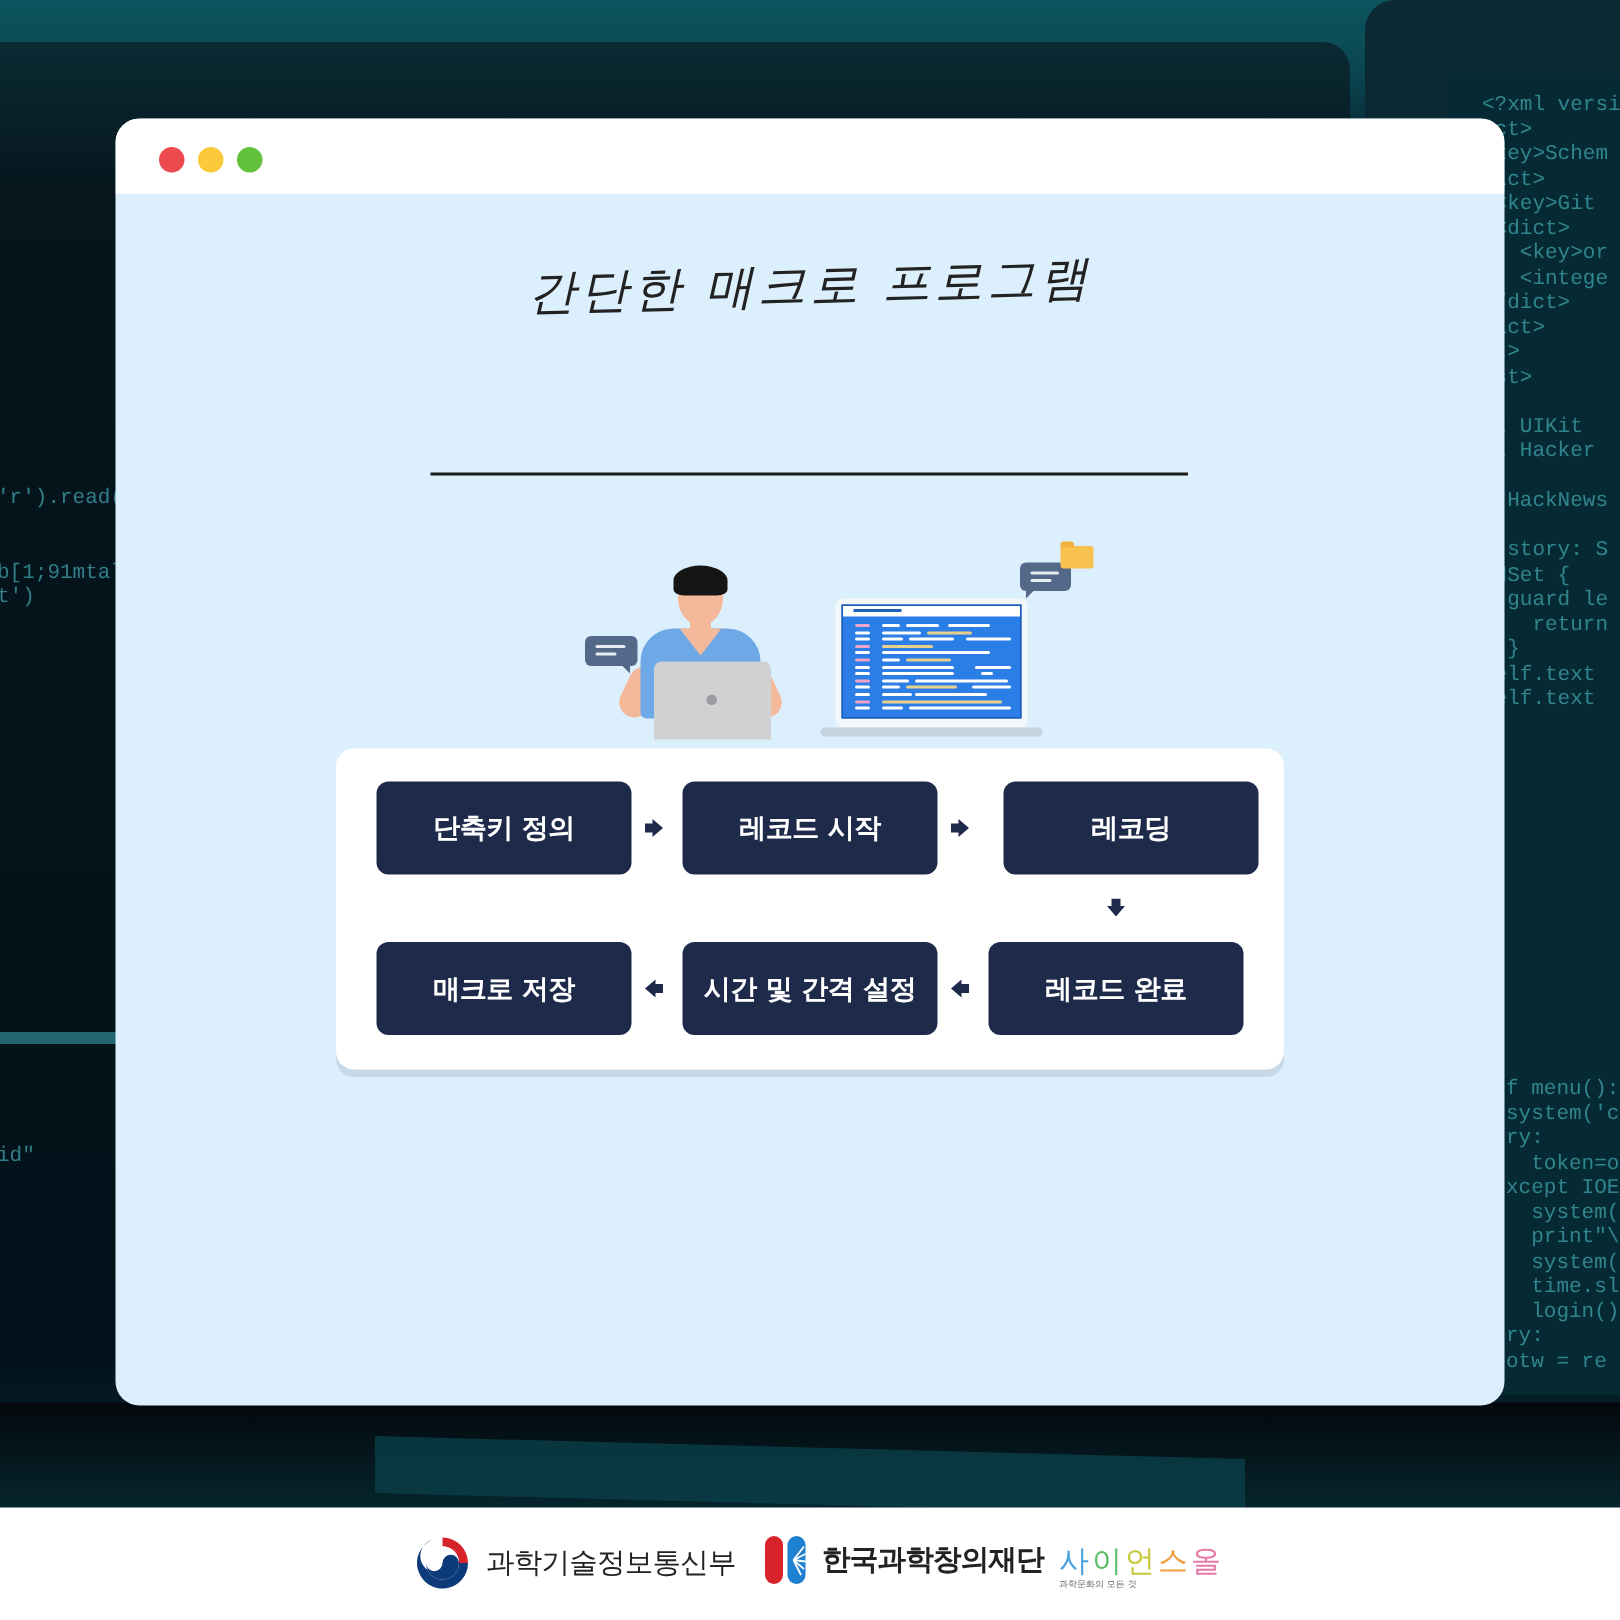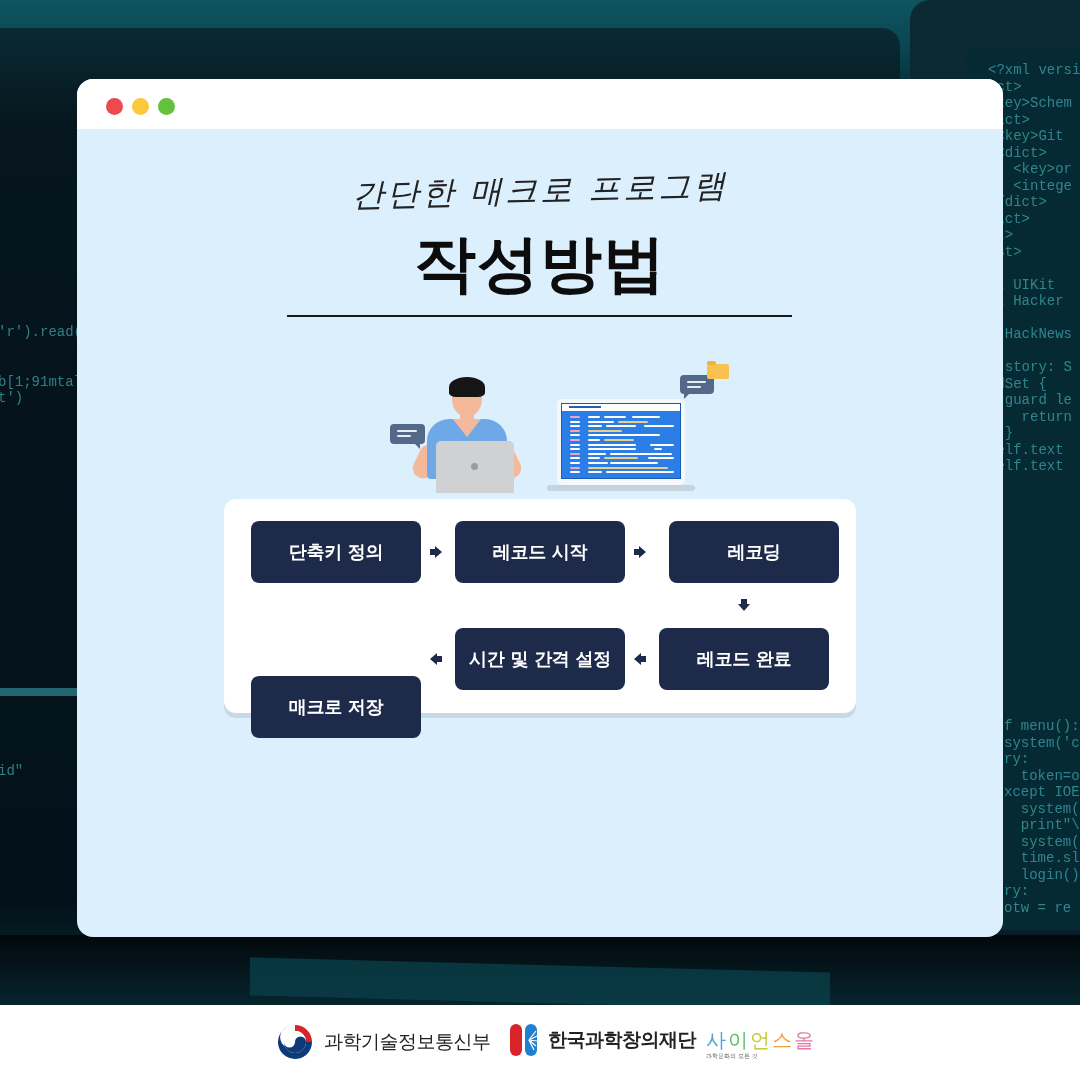--- a/index.html
+++ b/index.html
@@ -153,21 +153,20 @@
 </div>
 
 <div class="window">
   <div class="titlebar">
     <span class="dot red"></span>
     <span class="dot yellow"></span>
     <span class="dot green"></span>
   </div>
 
   <div class="subtitle">간단한 매크로 프로그램</div>
-  <div class="title">작성방법</div>
   <div class="title-rule"></div>
 
   <div class="illus">
     <div class="bubble bubble-a">
       <span class="ln" style="top:6px;width:20px;"></span>
       <span class="ln" style="top:11px;width:14px;"></span>
     </div>
     <div class="bubble bubble-b">
       <span class="ln" style="top:6px;width:19px;"></span>
       <span class="ln" style="top:11px;width:14px;"></span>
@@ -256,21 +255,21 @@
       <svg width="12" height="12" viewBox="0 0 12 12">
           <path d="M12 3H7V0L0 6l7 6V9h5z" fill="#1e2a4a"></path>
         </svg>
     </div>
     <div class="step" style="left:231px;top:129px;">시간 및 간격 설정</div>
     <div class="arrow" style="left:206px;top:154px;">
       <svg width="12" height="12" viewBox="0 0 12 12">
           <path d="M12 3H7V0L0 6l7 6V9h5z" fill="#1e2a4a"></path>
         </svg>
     </div>
-    <div class="step" style="left:27px;top:129px;margin-top:48px;">매크로 저장</div>
+    <div class="step" style="left:27px;top:129px;">매크로 저장</div>
   </div>
 
 </div>
 
 <div class="footer">
   <div class="logo-msit">
     <svg width="38" height="38" viewBox="0 0 38 38">
       <path d="M19 2 A17 17 0 0 1 36 19 L30 19 A11 11 0 0 0 19 8 Z" fill="#d8232a"></path>
       <path d="M36 19 A17 17 0 1 1 12 3.5 A11 11 0 0 0 19 25 A6 6 0 0 0 25 19 Z" fill="#0d3b7a"></path>
       <circle cx="19" cy="19" r="11" fill="#fff"></circle>

